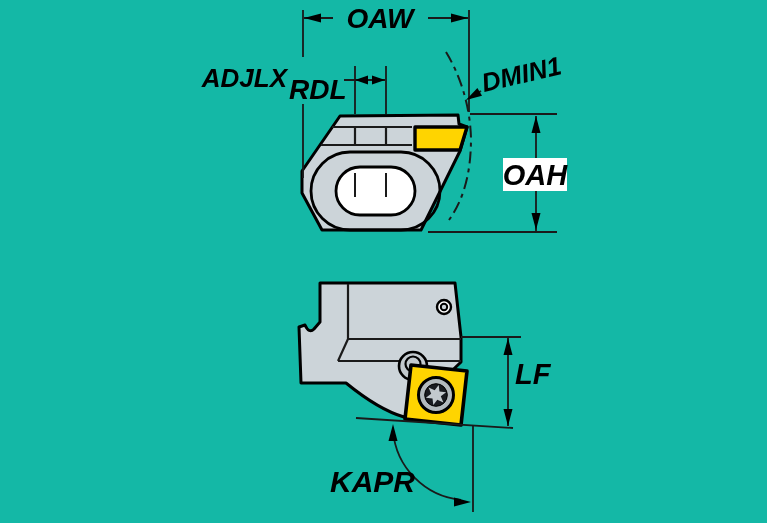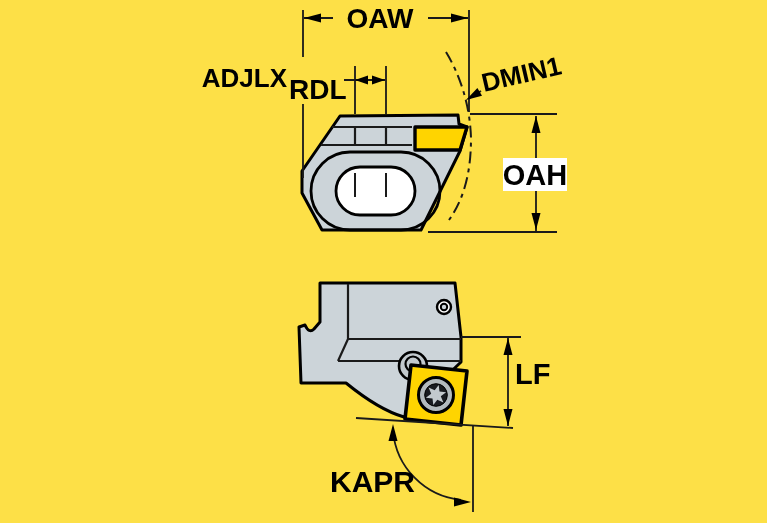--- a/index.html
+++ b/index.html
@@ -8,21 +8,22 @@
     background: #ffffff;
     width: 767px;
     height: 523px;
     overflow: hidden;
     font-family: "Liberation Sans", sans-serif;
   }
   .stage {
     position: relative;
     width: 767px;
     height: 523px;
-    background: #fde047;
+    background: #14b8a6;
+    font-style: italic;
   }
   svg { display: block; }
   .dim-label {
     font-family: "Liberation Sans", sans-serif;
     font-weight: 700;
     fill: #000000;
   }
   .outline   { stroke: #000000; stroke-linejoin: round; stroke-linecap: round; }
   .thin      { stroke: #1a1a1a; fill: none; }
 </style>

